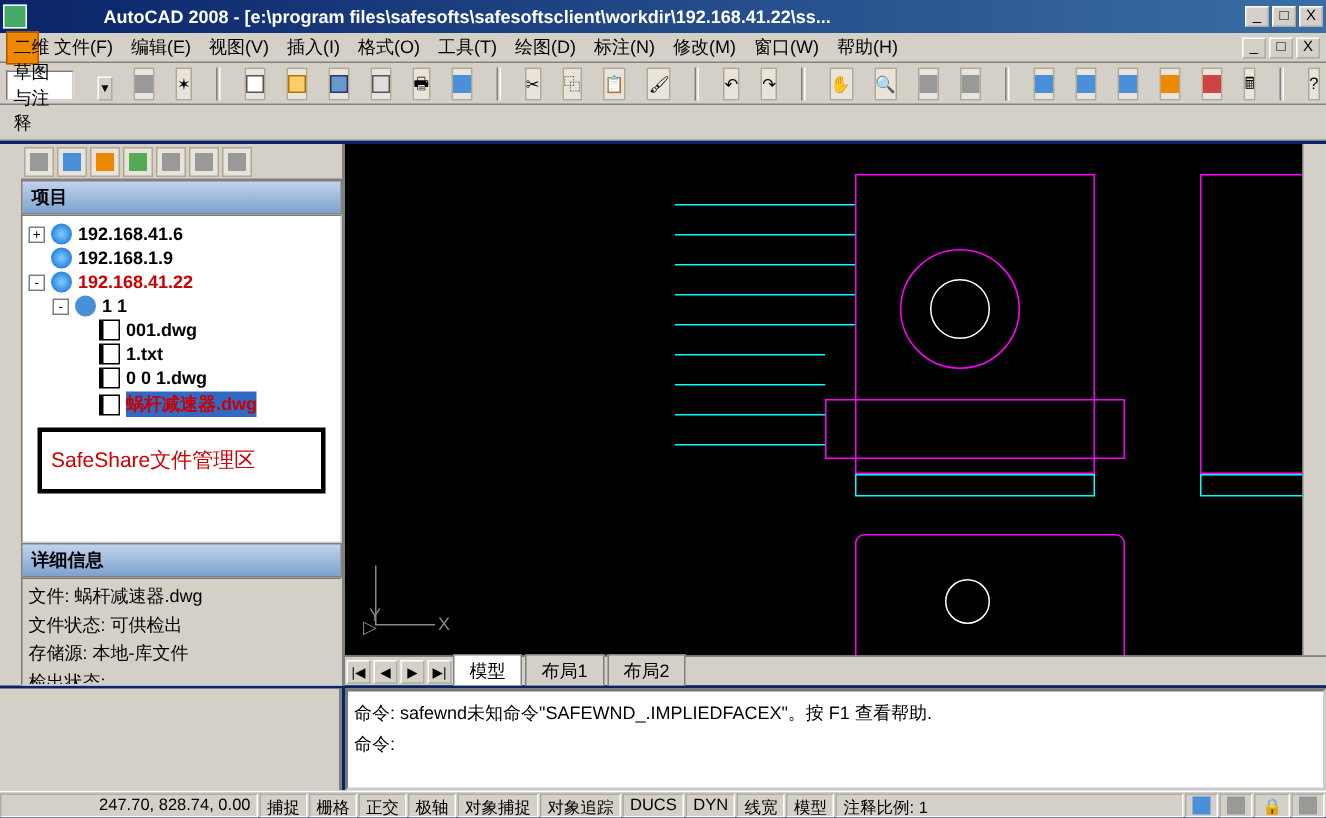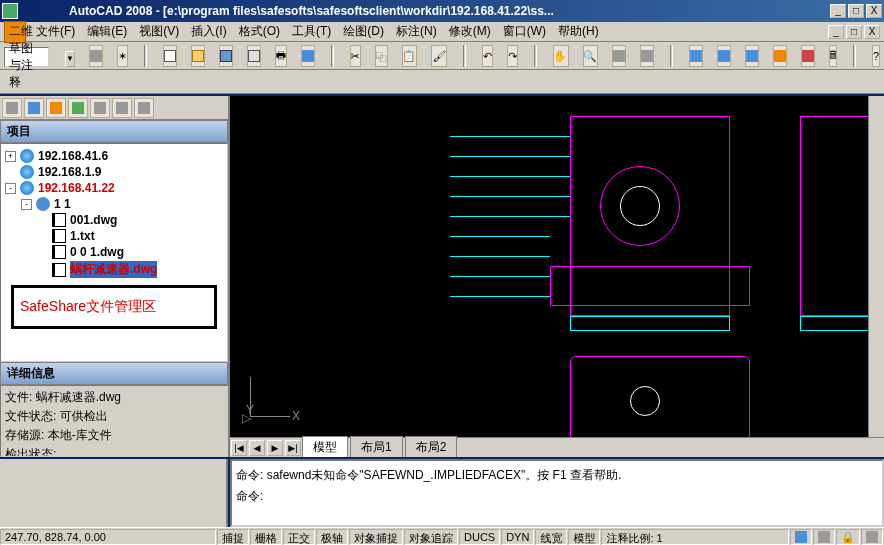--- a/index.html
+++ b/index.html
@@ -12,21 +12,21 @@
 .menubar { height: 20px; background: #d4d0c8; display: flex; align-items: center; padding: 0 4px; border-bottom: 1px solid #808080; }
 .menubar-left { display: flex; flex: 1; }
 .menu-item { padding: 2px 6px; cursor: pointer; }
 .inner-controls { display: flex; gap: 2px; }
 .toolbar-row { height: 28px; background: #d4d0c8; display: flex; align-items: flex-end; padding: 2px 4px; gap: 14px; border-bottom: 1px solid #808080; }
 .tool-btn { width: 22px; height: 22px; background: #e8e4dc; border: 1px solid #b0a890; display: flex; align-items: center; justify-content: center; cursor: pointer; font-size: 11px; }
 .tool-sep { width: 4px; height: 22px; border-left: 1px solid #808080; border-right: 1px solid #fff; margin: 0 2px; }
 .combo { background: #fff; border: 1px inset #ccc; height: 20px; padding: 1px 4px; display: flex; align-items: center; }
 .combo-arrow { width: 14px; height: 16px; background: #d4d0c8; border: 1px outset #fff; margin-left: 2px; text-align: center; line-height: 14px; font-size: 8px; }
 .main-area { display: flex; position: absolute; top: 96px; left: 0; right: 0; bottom: 88px; }
-.side-panel { width: 230px; background: #d4d0c8; border-right: 2px solid #808080; display: flex; flex-direction: column; }
+.side-panel { width: 230px; background: #d4d0c8; border-right: 2px solid #808080; display: flex; flex-direction: column; padding-left: 14px; }
 .panel-toolbar { height: 24px; border-bottom: 1px solid #808080; display: flex; align-items: center; gap: 2px; padding: 2px; }
 .panel-header { background: linear-gradient(to bottom, #c1d2ee, #7da2ce); color: #000; font-weight: bold; padding: 2px 6px; border: 1px solid #808080; }
 .tree-area { flex: 1; background: #fff; border: 1px inset #ccc; overflow: auto; padding: 4px; }
 .tree-row { display: flex; align-items: center; padding: 1px 0; white-space: nowrap; }
 .tree-toggle { width: 11px; height: 11px; border: 1px solid #808080; text-align: center; line-height: 9px; font-size: 9px; margin-right: 4px; cursor: pointer; background: #fff; }
 .tree-icon { width: 14px; height: 14px; margin-right: 4px; }
 .tree-icon.globe { background: radial-gradient(#8cf, #06c); border-radius: 50%; }
 .tree-icon.gear { background: #4a90d9; border-radius: 50%; }
 .tree-icon.file { background: #fff; border: 1px solid #000; border-left: 3px solid #000; }
 .tree-label { cursor: pointer; font-weight: bold; }
@@ -46,21 +46,21 @@
 .tab-nav { width: 16px; height: 16px; border: 1px outset #fff; background: #d4d0c8; text-align: center; line-height: 14px; font-size: 9px; cursor: pointer; margin: 0 1px; }
 .tab { padding: 2px 10px; border: 1px solid #808080; background: #d4d0c8; cursor: pointer; margin-right: 2px; }
 .tab.active { background: #fff; }
 .cad-mockup { position: absolute; top: 10px; left: 80px; }
 .cad-shape { position: absolute; border: 1px solid; }
 .leader-line { position: absolute; height: 1px; background: #00ffff; }
 .cmd-area { position: absolute; bottom: 18px; left: 230px; right: 0; height: 68px; background: #fff; border: 2px inset #ccc; padding: 4px; font-family: "SimSun", monospace; overflow: auto; }
 .cmd-line { padding: 2px 0; }
 .statusbar { position: absolute; bottom: 0; left: 0; right: 0; height: 18px; background: #d4d0c8; display: flex; align-items: center; border-top: 1px solid #fff; }
 .status-cell { border: 1px inset #fff; padding: 1px 4px; margin-right: 1px; height: 16px; font-size: 11px; cursor: pointer; }
-.status-coords { width: 216px; }
+.status-coords { width: 172px; text-align: right; }
 .side-resize { position: absolute; bottom: 18px; left: 0; width: 228px; height: 68px; background: #d4d0c8; border-right: 2px solid #808080; }
 .tiny-icon { display: inline-block; width: 12px; height: 12px; }
 .i-new { background: #fff; border: 1px solid #555; }
 .i-open { background: #ffcc66; border: 1px solid #aa7700; }
 .i-save { background: #6699cc; border: 1px solid #336; }
 .i-print { background: #ddd; border: 1px solid #555; }
 .i-blue { background: #4a90d9; }
 .i-green { background: #5a5; }
 .i-red { background: #c44; }
 .i-orange { background: #e80; }

